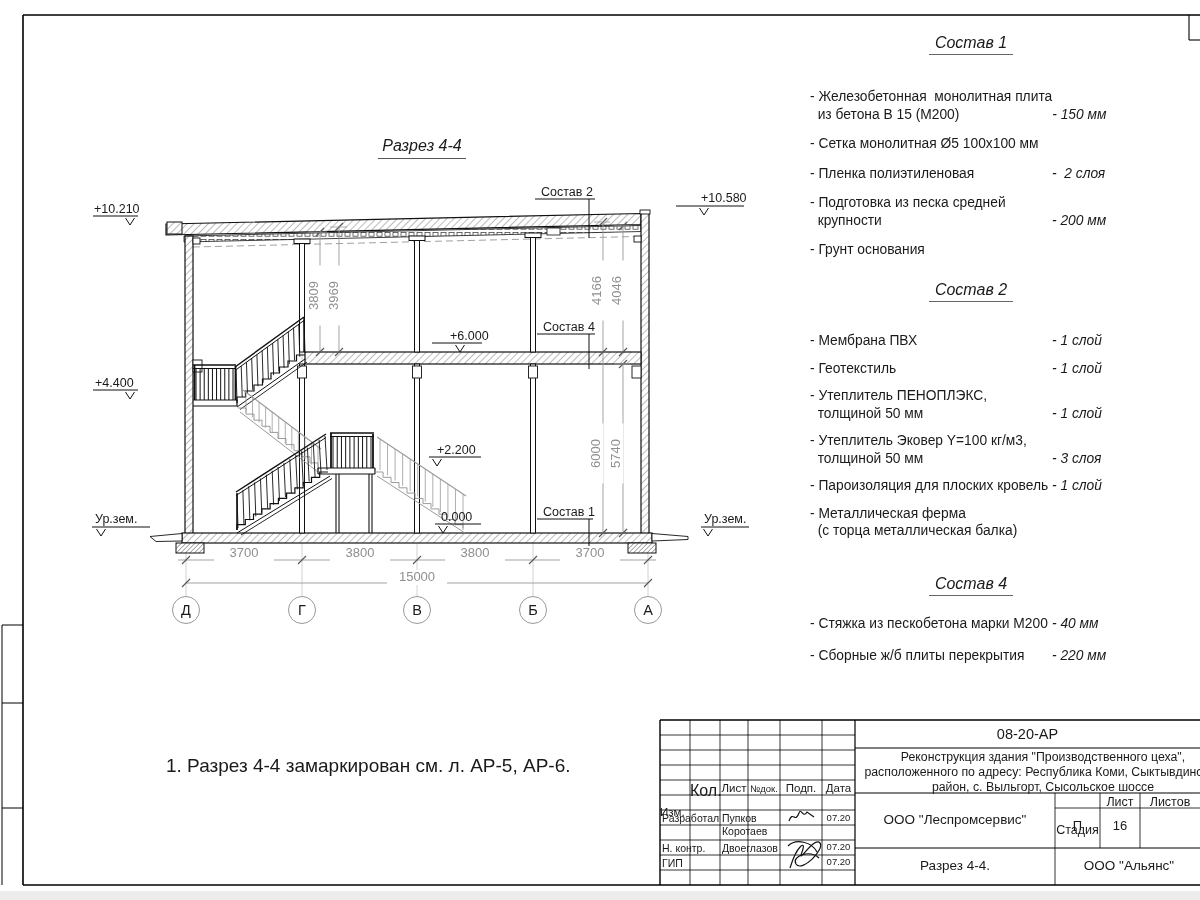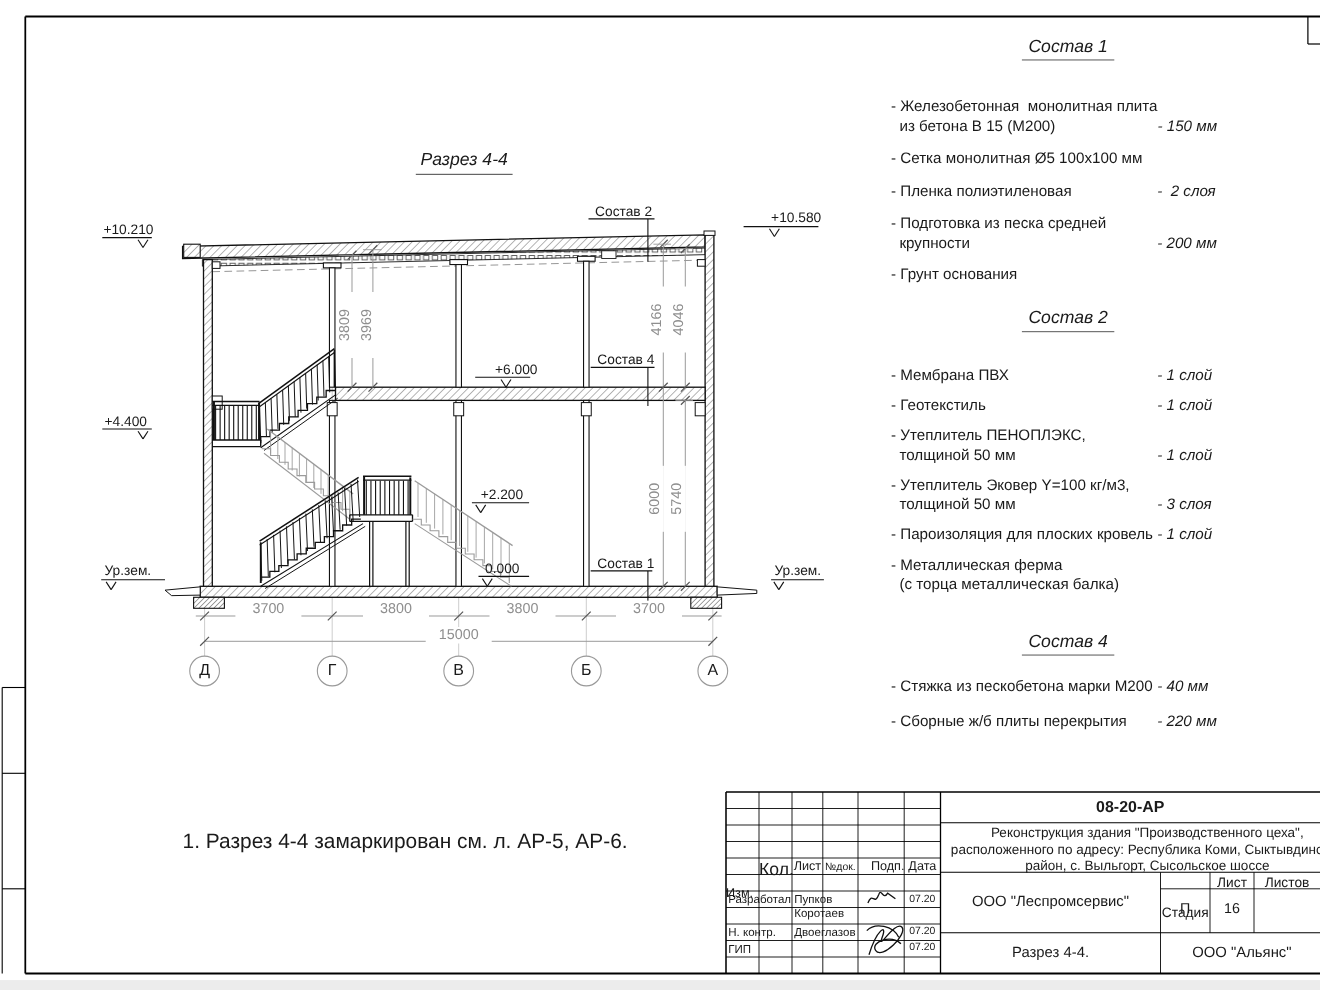--- a/index.html
+++ b/index.html
@@ -418,38 +418,38 @@
           <span class="sos-name">- Стяжка из пескобетона марки М200</span>
           <span class="sos-val">- 40 мм</span>
         </div>
     <div class="sos-item">
           <span class="sos-name">- Сборные ж/б плиты перекрытия</span>
           <span class="sos-val">- 220 мм</span>
         </div>
   </div>
 </div>
 
-<div class="t c" style="left:855px;top:726px;width:345px;font-size:14.5px;font-weight:bold;">08-20-АР</div>
+<div class="t c" style="left:855px;top:726px;width:345px;font-size:14.5px;">08-20-АР</div>
 <div class="t c" style="left:856px;top:750px;width:374px;font-size:12.3px;line-height:14.8px;">Реконструкция здания "Производственного цеха",
 расположенного по адресу: Республика Коми, Сыктывдинский
 район, с. Выльгорт, Сысольское шоссе</div>
 <div class="t c" style="left:855px;top:812px;width:200px;font-size:13.5px;">ООО "Леспромсервис"</div>
 <div class="t c" style="left:1055px;top:795px;width:45px;font-size:12.5px;margin-top:28px;">Стадия</div>
 <div class="t c" style="left:1100px;top:795px;width:40px;font-size:12.5px;">Лист</div>
 <div class="t c" style="left:1141px;top:795px;width:58px;font-size:12.5px;">Листов</div>
 <div class="t c" style="left:1055px;top:819px;width:45px;font-size:13px;">П</div>
 <div class="t c" style="left:1100px;top:819px;width:40px;font-size:13px;">16</div>
 <div class="t c" style="left:855px;top:858px;width:200px;font-size:13.5px;">Разрез 4-4.</div>
 <div class="t c" style="left:1055px;top:858px;width:148px;font-size:13.5px;">ООО "Альянс"</div>
 
 <div class="t c tb" style="left:660px;top:806px;width:18px;font-size:11.5px;">Изм.</div>
 <div class="t c tb" style="left:690px;top:782px;width:30px;font-size:16px;">Кол.</div>
 <div class="t c tb" style="left:720px;top:782px;width:28px;font-size:11.5px;">Лист</div>
 <div class="t c tb" style="left:748px;top:784px;width:32px;font-size:9.5px;">№док.</div>
-<div class="t c tb" style="left:780px;top:782px;width:54px;font-size:11.5px;">Подп.</div>
+<div class="t c tb" style="left:780px;top:782px;width:42px;font-size:11.5px;">Подп.</div>
 <div class="t c tb" style="left:822px;top:782px;width:33px;font-size:11.5px;">Дата</div>
 
 <div class="t tb" style="left:662px;top:812px;">Разработал</div>
 <div class="t tb" style="left:722px;top:812px;">Пупков</div>
 <div class="t c tb" style="left:822px;top:813px;width:33px;font-size:9.5px;">07.20</div>
 <div class="t tb" style="left:662px;top:841.5px;">Н. контр.</div>
 <div class="t tb" style="left:722px;top:841.5px;">Двоеглазов</div>
 <div class="t c tb" style="left:822px;top:842px;width:33px;font-size:9.5px;">07.20</div>
 <div class="t tb" style="left:662px;top:856.5px;">ГИП</div>
 <div class="t tb" style="left:722px;top:825px;">Коротаев</div>

